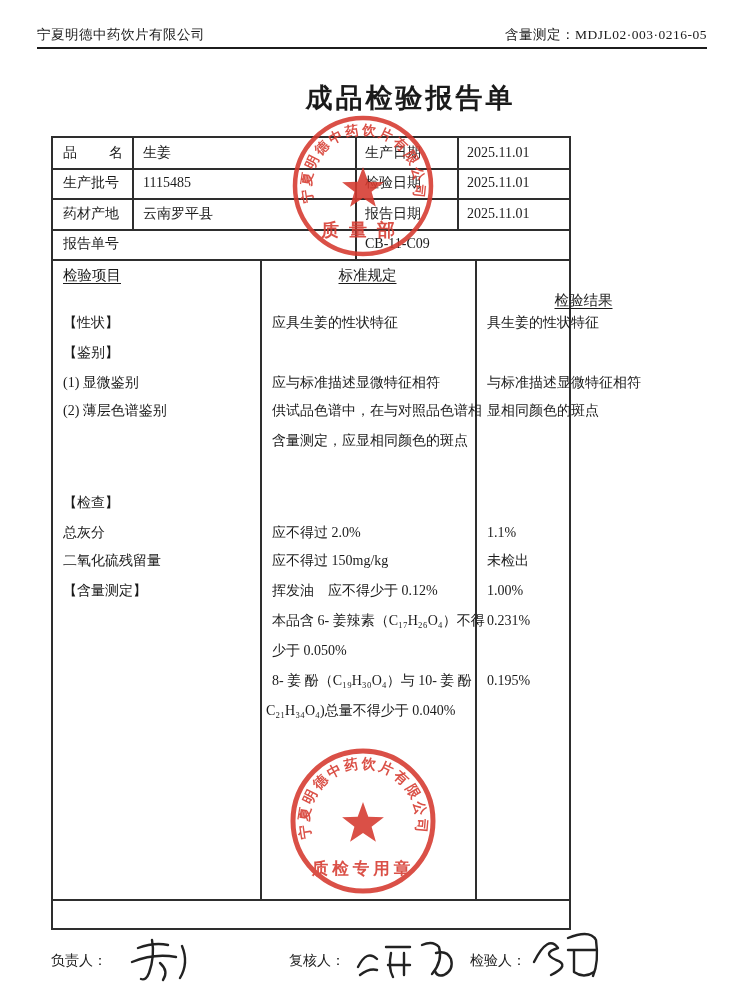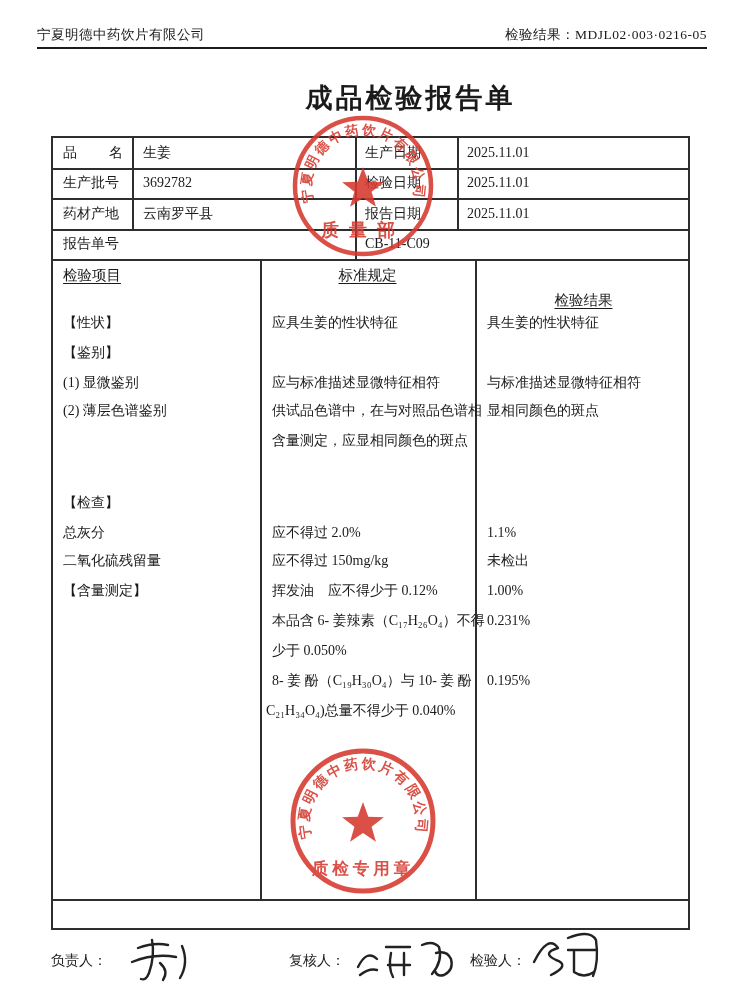--- a/index.html
+++ b/index.html
@@ -9,37 +9,37 @@
     overflow:hidden;
   }
   .abs{position:absolute;}
   .hl{position:absolute;left:0;right:0;height:1.5px;background:#2e2e2e;}
   .vl{position:absolute;width:1.5px;background:#2e2e2e;}
   .cell{position:absolute;font-size:14px;line-height:18px;white-space:pre;}
   .just{text-align:justify;text-align-last:justify;white-space:normal;}
   .colhead{font-size:14.5px;text-decoration:underline;text-underline-offset:3px;}
   .center{text-align:center;}
   #doc-table{
-    position:absolute;left:51px;top:136px;width:639px;height:794px;
+    position:absolute;left:51px;top:136px;width:520px;height:794px;
     border:2px solid #2e2e2e;box-sizing:border-box;
   }
   .stamp{position:absolute;opacity:0.88;pointer-events:none;}
   .sig{position:absolute;}
   .sig path{stroke:#222;stroke-width:2.4;fill:none;stroke-linecap:round;stroke-linejoin:round;}
   #title{position:absolute;top:80px;left:0;width:100%;text-align:center;
     font-size:27px;font-weight:bold;letter-spacing:3px;margin-left:39px;}
   .hdr{font-size:13.5px;letter-spacing:0.5px;}
   .concl{font-size:14.5px;}
 </style>
 </head>
 <body>
 
 <div class="abs hdr" style="left:37px;top:26px;">宁夏明德中药饮片有限公司</div>
 <div class="abs hdr" style="right:36px;top:26px;">
-  <span>检验结果：</span><span>MDJL02·003·0216-05</span>
+  <span>含量测定：</span><span>MDJL02·003·0216-05</span>
 </div>
 <div class="abs" style="left:37px;top:47px;width:670px;height:2px;background:#1c1c1c;"></div>
 
 <div id="title">成品检验报告单</div>
 
 <div id="doc-table">
 
   <div class="hl" style="top:30px;"></div>
   <div class="hl" style="top:60px;"></div>
   <div class="hl" style="top:91px;"></div>
@@ -51,21 +51,21 @@
   <div class="vl" style="left:404px;top:0;height:91px;"></div>
   <div class="vl" style="left:207px;top:121px;height:640px;"></div>
   <div class="vl" style="left:422px;top:121px;height:640px;"></div>
 
   <div class="cell just" style="left:10px;top:6px;width:60px;">品　　名</div>
   <div class="cell" style="left:90px;top:6px;">生姜</div>
   <div class="cell" style="left:312px;top:6px;">生产日期</div>
   <div class="cell" style="left:414px;top:6px;">2025.11.01</div>
 
   <div class="cell" style="left:10px;top:36px;">生产批号</div>
-  <div class="cell" style="left:90px;top:36px;">3692782</div>
+  <div class="cell" style="left:90px;top:36px;">1115485</div>
   <div class="cell" style="left:312px;top:36px;">检验日期</div>
   <div class="cell" style="left:414px;top:36px;">2025.11.01</div>
 
   <div class="cell" style="left:10px;top:67px;">药材产地</div>
   <div class="cell" style="left:90px;top:67px;">云南罗平县</div>
   <div class="cell" style="left:312px;top:67px;">报告日期</div>
   <div class="cell" style="left:414px;top:67px;">2025.11.01</div>
 
   <div class="cell" style="left:10px;top:97px;">报告单号</div>
   <div class="cell" style="left:312px;top:97px;">CB-11-C09</div>

